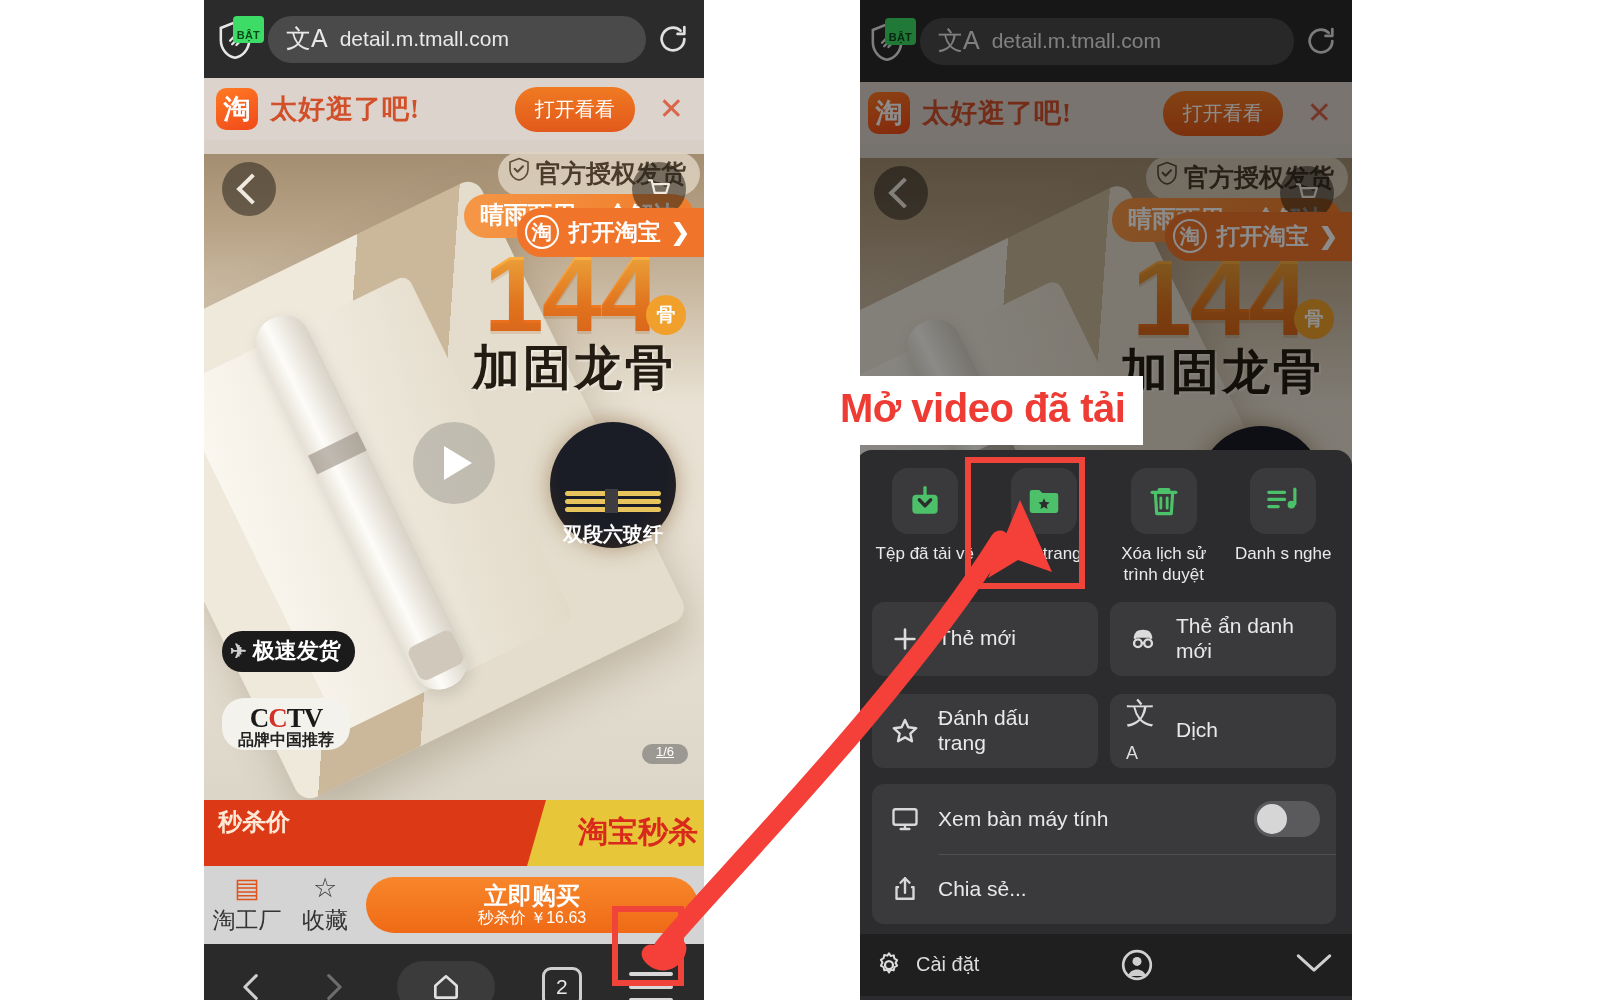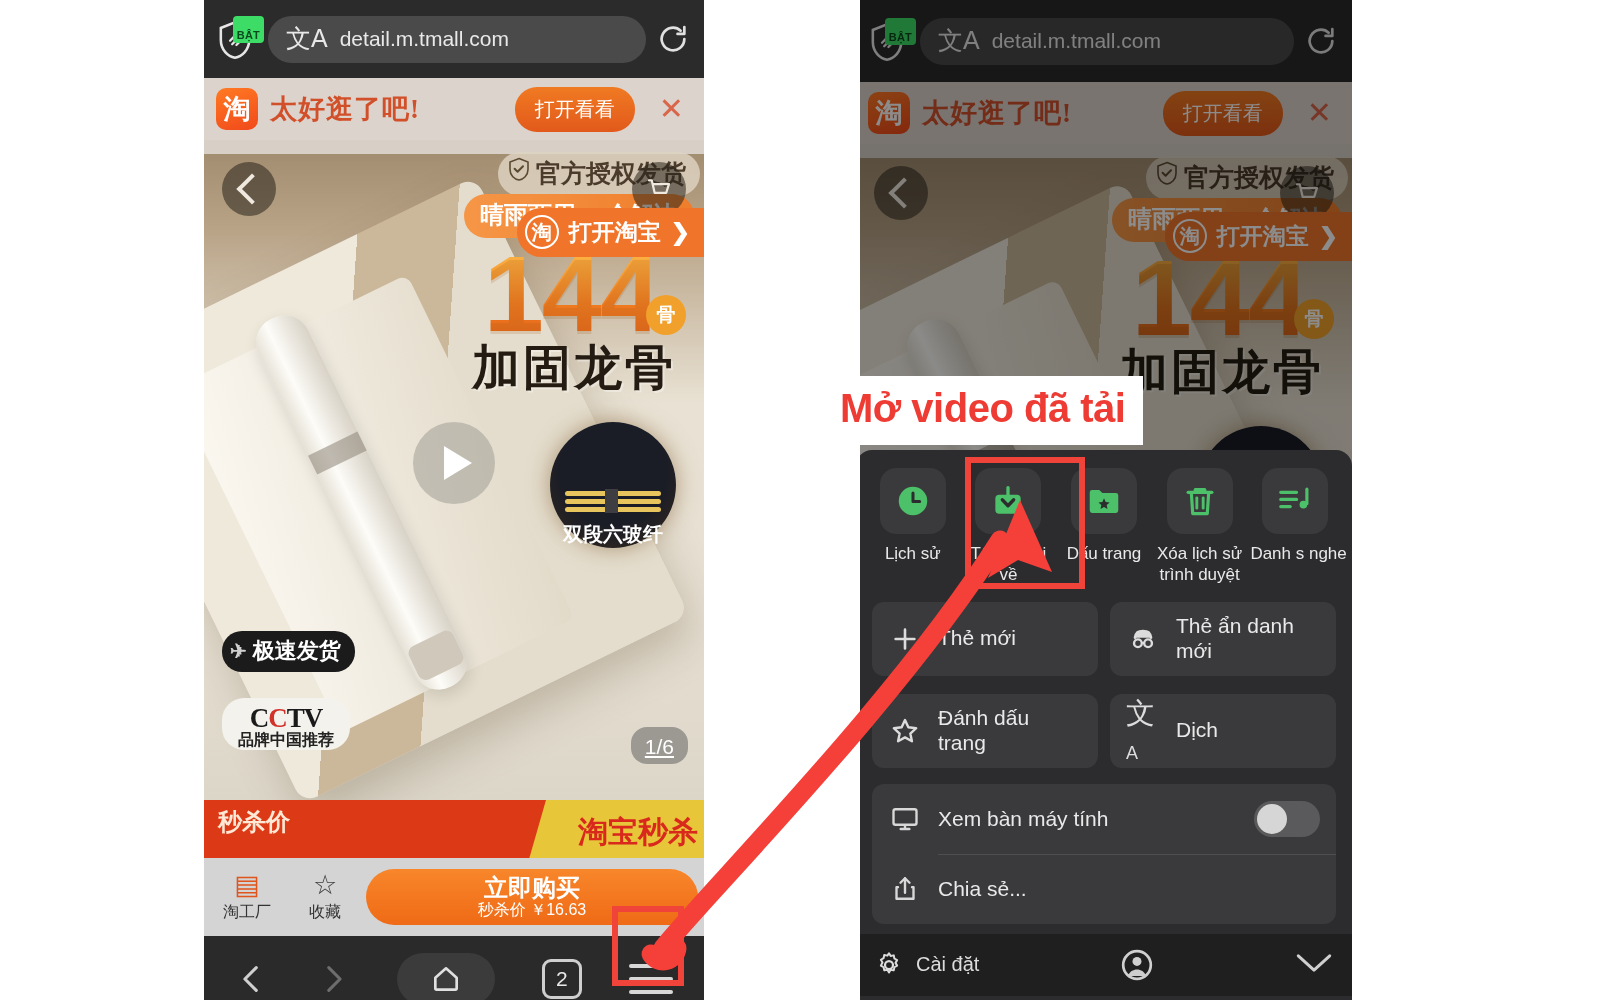--- a/index.html
+++ b/index.html
@@ -172,40 +172,40 @@
     position:absolute; left: 18px; bottom: 50px; z-index:6;
     background:#f4f2ec; border-radius: 22px; padding: 6px 16px 1px;
     text-align:center; line-height: 1.05;
   }
   .cctv-logo { font-size: 27px; font-weight:800; color:#1a1a1a; font-family:"Liberation Serif", serif; letter-spacing:-1px;}
   .cctv-logo em { color:#d1332a; font-style:normal; }
   .cctv-sub { font-size: 16px; color:#222; font-family:"Liberation Serif", serif; font-weight:700; }
   .page-count {
     position:absolute; right: 16px; bottom: 36px; z-index:6;
     background: rgba(100,100,100,.55); color:#fff; border-radius: 16px;
-    padding: 8px 14px 5px; font-size: 21px; text-decoration: underline;
-  }
-
-  
-  .price-strip { position:relative; height: 58px; background:#dc3a16; overflow:hidden; }
+    padding: 0 14px 5px; font-size: 13px; text-decoration: underline;
+  }
+
+  
+  .price-strip { position:relative; height: 66px; background:#dc3a16; overflow:hidden; }
   .price-strip .yellow {
     position:absolute; right:0; top:0; width: 180px; height:100%;
     background:#e8c63a; transform: skewX(-16deg); transform-origin: top right; right:-22px;
   }
   .price-strip .miaosha { position:absolute; left: 14px; top: 6px; color:#ffe9d6;
     font-size: 24px; font-weight:700; font-family:"Liberation Serif", serif;}
   .price-strip .tbms { position:absolute; right: 6px; top: 12px; color:#d9281c;
     font-size: 30px; font-weight:800; font-family:"Liberation Serif", serif; white-space:nowrap;}
 
   
   .buybar { height: 78px; background:#d4d4d4; display:flex; align-items:center; padding: 0 6px; gap:4px;}
   .bb-item { width: 74px; text-align:center; color:#555; }
   .bb-item .bbi { font-size: 27px; line-height: 1; color:#e0541d;}
   .bb-item .bbi.star { color:#3c3c3c; }
-  .bb-item .bbl { font-size: 16px; margin-top: 3px; color:#333; font-family:"Liberation Serif", serif;}
+  .bb-item .bbl { font-size: 23px; margin-top: 3px; color:#333; font-family:"Liberation Serif", serif;}
   .bb-actions { flex:1 1 auto; height: 56px; border-radius: 28px; overflow:hidden; display:flex; }
   .bb-cart { flex: 1 1 50%; background: linear-gradient(180deg,#f6b81c,#f09712); color:#fff;
              display:flex;align-items:center;justify-content:center; font-size: 24px; font-weight:700;
              font-family:"Liberation Serif", serif;}
   .bb-buy { flex: 1 1 50%; background: linear-gradient(180deg,#f8862a,#ef6a16); color:#fff;
             display:flex;flex-direction:column;align-items:center;justify-content:center; line-height:1.12;}
   .bb-buy .t1 { font-size: 24px; font-weight:700; font-family:"Liberation Serif", serif;}
   .bb-buy .t2 { font-size: 16px; }
 
   
@@ -497,29 +497,20 @@
           <span class="glass-txt">双段六玻纤</span>
         </div>
       </div>
 
       <div class="dim"></div>
 
       <div class="sheet" id="menu-sheet">
 
         <div class="quickrow">
 
-          <div class="quick">
-            <div class="qtile">
-              <svg width="38" height="38" viewBox="0 0 24 24">
-                <circle cx="12" cy="12" r="9" fill="#4cc16a"></circle>
-                <path d="M12 7v5.3h4.2" stroke="#2c2c2e" stroke-width="1.9" stroke-linecap="round" stroke-linejoin="round" fill="none"></path>
-              </svg>
-            </div>
-            <div class="qlabel">Lịch sử</div>
-          </div>
 
           <div class="quick">
             <div class="qtile">
               <svg width="38" height="38" viewBox="0 0 24 24">
                 <rect x="4" y="8" width="16" height="12" rx="2.5" fill="#4cc16a"></rect>
                 <path d="M12 3.5v9.5" stroke="#4cc16a" stroke-width="2.1" stroke-linecap="round"></path>
                 <path d="M8.4 11.2 L12 15 l3.6-3.8" stroke="#2c2c2e" stroke-width="2.1" fill="none" stroke-linecap="round" stroke-linejoin="round"></path>
               </svg>
             </div>
             <div class="qlabel">Tệp đã tải về</div>

